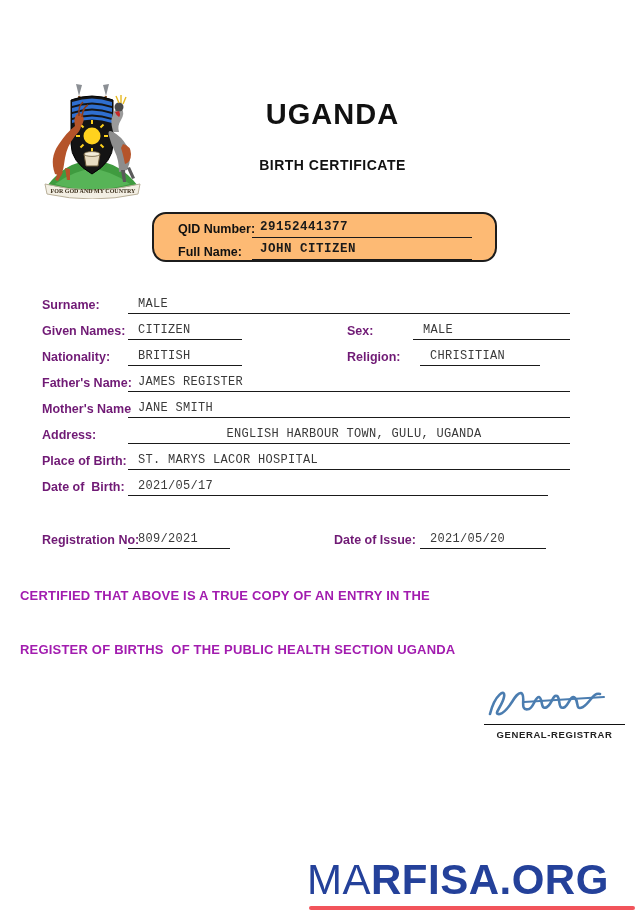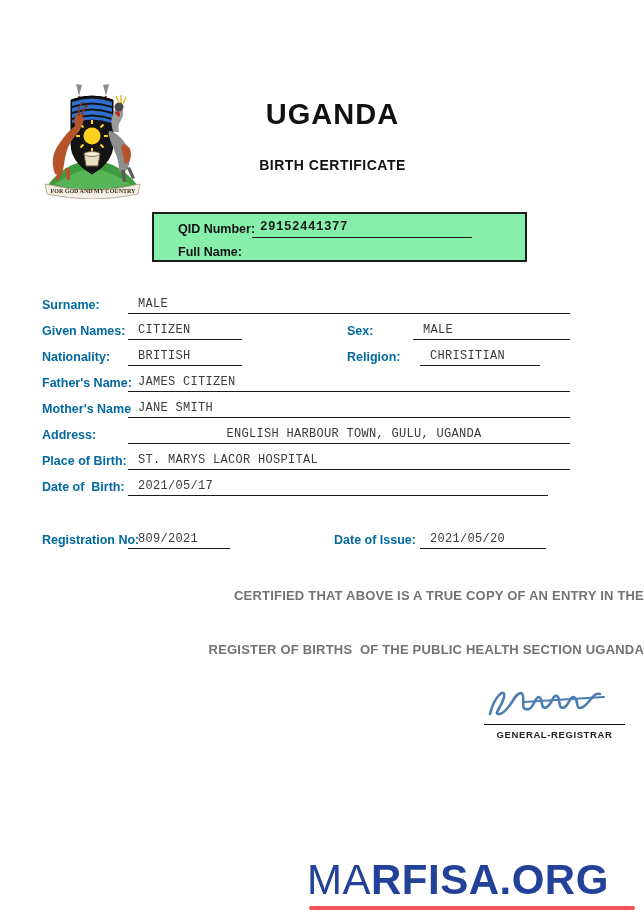--- a/index.html
+++ b/index.html
@@ -17,49 +17,49 @@
   .country-title{
     position:absolute;left:0;right:0;top:82px;
     font-size:29px;font-weight:bold;color:#111;letter-spacing:1px;
   }
   .doc-title{
     position:absolute;left:0;right:0;top:141px;
     font-size:14px;font-weight:bold;color:#111;letter-spacing:0.5px;
   }
   
   .qid-box{
-    position:absolute;left:152px;top:196px;width:375px;height:50px;
-    border:2px solid #1c1c1c;border-radius:0;box-sizing:border-box;
-    background:#86efac;
+    position:absolute;left:152px;top:196px;width:345px;height:50px;
+    border:2px solid #1c1c1c;border-radius:14px;box-sizing:border-box;
+    background:#fdba74;
   }
   .qid-label{position:absolute;left:24px;font-size:12.5px;font-weight:bold;color:#111;white-space:pre;}
   .qid-value{
     position:absolute;left:98px;width:212px;
     font-family:"Liberation Mono","DejaVu Sans Mono",monospace;
     font-size:12.5px;font-weight:bold;color:#1a1a1a;
     padding:0 0 3px 8px;letter-spacing:0.5px;white-space:pre;
   }
   .qid-underline{border-bottom:1.5px solid #1a1a1a;}
   
   .frow{position:absolute;left:42px;width:528px;height:20px;}
   .flabel{
     position:absolute;left:0;top:1px;
-    font-size:12.5px;font-weight:bold;color:#0369a1;white-space:pre;
+    font-size:12.5px;font-weight:bold;color:#701a75;white-space:pre;
   }
   .fval{
     position:absolute;top:0;height:17px;box-sizing:border-box;
     font-family:"Liberation Mono","DejaVu Sans Mono",monospace;
     font-size:12px;color:#3a3a3a;
     border-bottom:1.4px solid #1a1a1a;
     padding-left:10px;letter-spacing:0.3px;white-space:pre;
   }
   
   .cert-line{
-    position:absolute;left:20px;right:0;text-align:right;
-    font-size:13px;font-weight:bold;color:#737373;white-space:pre;letter-spacing:0.2px;
+    position:absolute;left:20px;right:0;text-align:left;
+    font-size:13px;font-weight:bold;color:#a21caf;white-space:pre;letter-spacing:0.2px;
   }
   
   .sig-block{position:absolute;left:478px;top:664px;width:150px;}
   .sig-svg{position:absolute;left:2px;top:0;width:134px;height:44px;}
   .sig-line{position:absolute;left:6px;top:44px;width:141px;border-top:1.6px solid #111;}
   .sig-title{
     position:absolute;left:6px;top:49px;width:141px;text-align:center;
     font-size:9.5px;color:#222;letter-spacing:0.6px;font-weight:bold;
   }
   
@@ -152,20 +152,21 @@
 
   <div class="titles">
     <div class="country-title">UGANDA</div>
     <div class="doc-title">BIRTH CERTIFICATE</div>
   </div>
 
   <div class="qid-box">
     <span class="qid-label" style="top:8px;">QID Number:</span>
     <span class="qid-value qid-underline" style="top:6px;">29152441377</span>
     <span class="qid-label" style="top:31px;">Full Name:</span>
+    <span class="qid-value qid-underline" style="top:28px;">JOHN CITIZEN</span>
   </div>
 
   <div class="frow" style="top:281px;">
     <span class="flabel">Surname:</span>
     <span class="fval" style="left:86px;right:0;">MALE</span>
   </div>
 
   <div class="frow" style="top:307px;">
     <span class="flabel">Given Names:</span>
     <span class="fval" style="left:86px;width:114px;">CITIZEN</span>
@@ -175,21 +176,21 @@
 
   <div class="frow" style="top:333px;">
     <span class="flabel">Nationality:</span>
     <span class="fval" style="left:86px;width:114px;">BRITISH</span>
     <span class="flabel" style="left:305px;">Religion:</span>
     <span class="fval" style="left:378px;width:120px;">CHRISITIAN</span>
   </div>
 
   <div class="frow" style="top:359px;">
     <span class="flabel">Father's Name:</span>
-    <span class="fval" style="left:86px;right:0;">JAMES CITIZEN</span>
+    <span class="fval" style="left:86px;right:0;">JAMES REGISTER</span>
   </div>
 
   <div class="frow" style="top:385px;">
     <span class="flabel">Mother's Name</span>
     <span class="fval" style="left:86px;right:0;">JANE SMITH</span>
   </div>
 
   <div class="frow" style="top:411px;text-align:center;">
     <span class="flabel">Address:</span>
     <span class="fval" style="left:86px;right:0;">ENGLISH HARBOUR TOWN, GULU, UGANDA</span>

